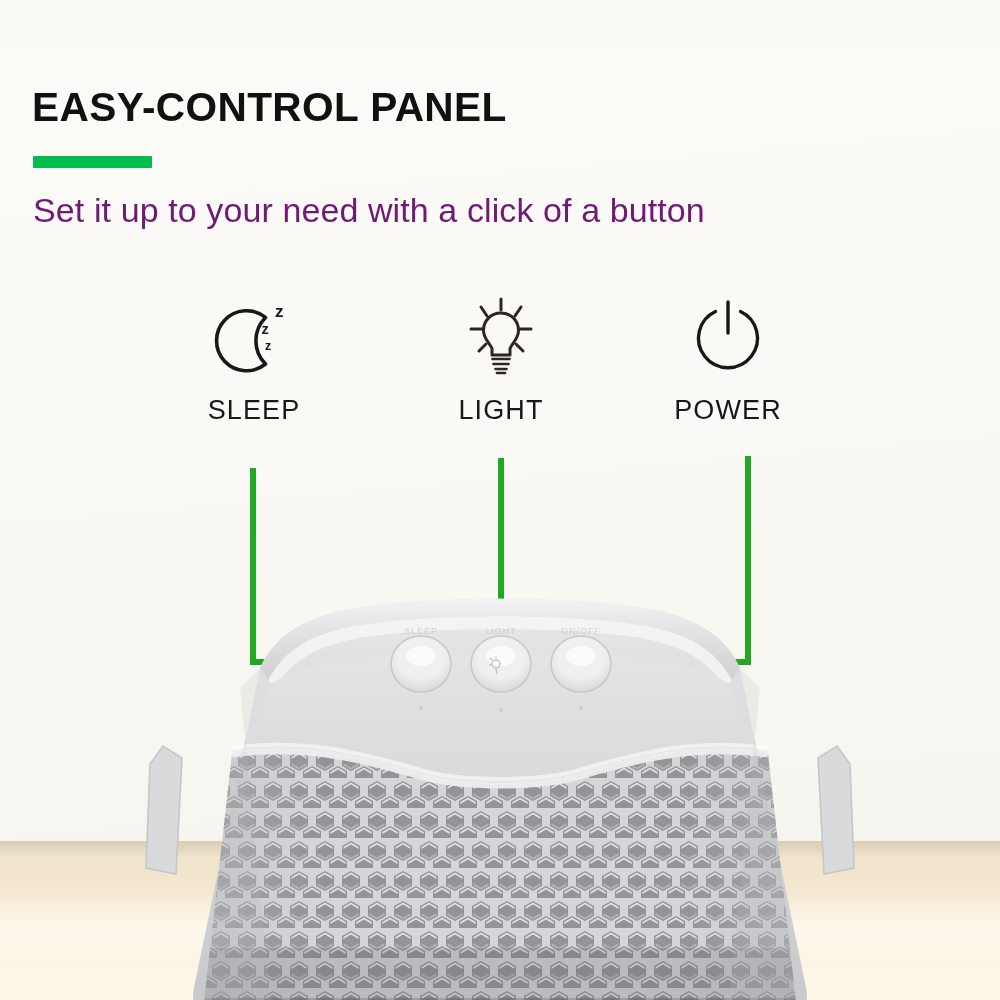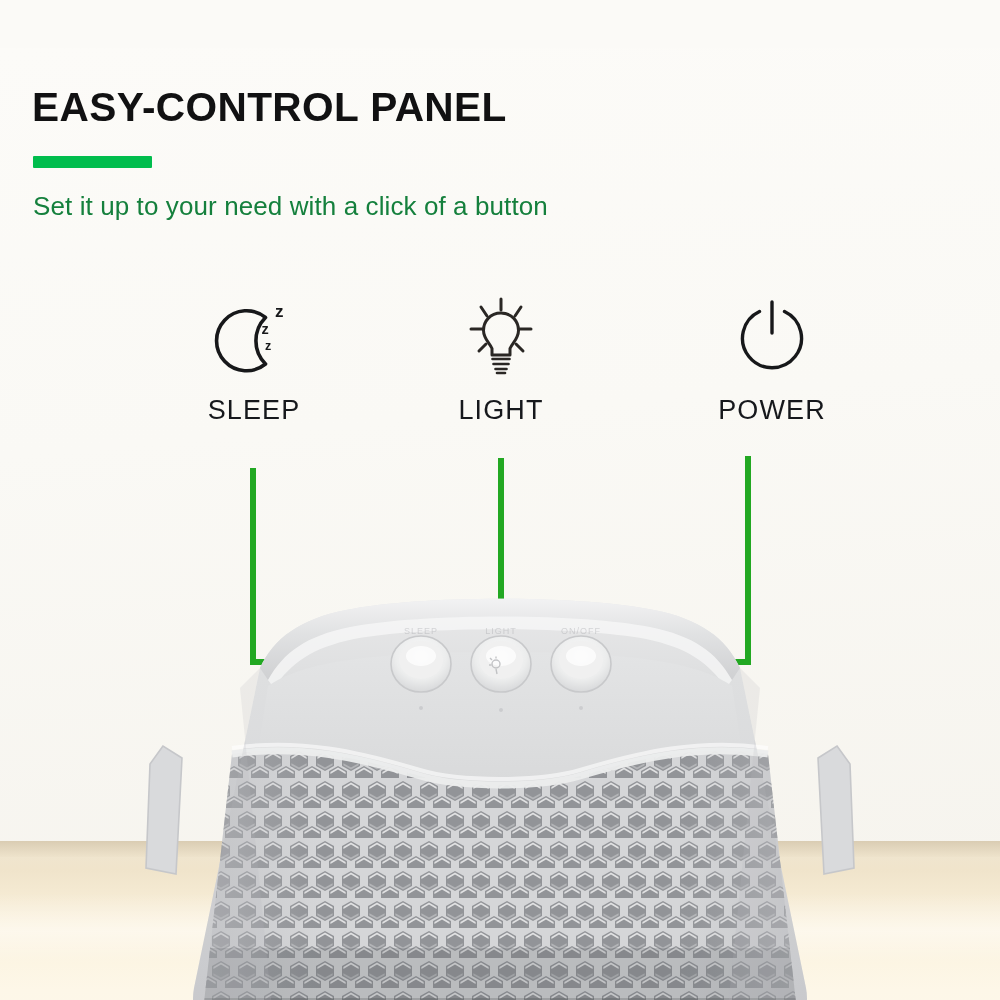--- a/index.html
+++ b/index.html
@@ -34,33 +34,33 @@
     font-size:41px;font-weight:700;letter-spacing:.4px;
     color:#111112;white-space:nowrap;
     transform:scaleX(.99);transform-origin:left center;
   }
   .accent-bar{
     position:absolute;left:33px;top:108px;width:119px;height:12px;
     border-radius:1px;
   }
   .subtitle{
     position:absolute;left:33px;top:143px;
-    font-size:26px;font-weight:400;color:#15803d;white-space:nowrap;
+    font-size:34px;font-weight:400;color:#701a75;white-space:nowrap;
     letter-spacing:.1px;
   }
 
   
   .feature{position:absolute;top:240px;width:200px;text-align:center;}
   .feature .glyph{height:95px;display:flex;align-items:center;justify-content:center;}
   .feature .flabel{
     margin-top:12px;font-size:27px;letter-spacing:1.1px;color:#16181c;font-weight:400;
   }
   #feat-sleep{left:154px;}
   #feat-light{left:401px;}
-  #feat-power{left:672px;text-align:center;}
+  #feat-power{left:628px;text-align:center;}
 
   
   .connector{position:absolute;left:0;top:0;width:1000px;height:1000px;pointer-events:none;}
 
   
   .device{position:absolute;left:0;top:520px;width:1000px;height:490px;}
 </style>
 </head>
 <body>
 

